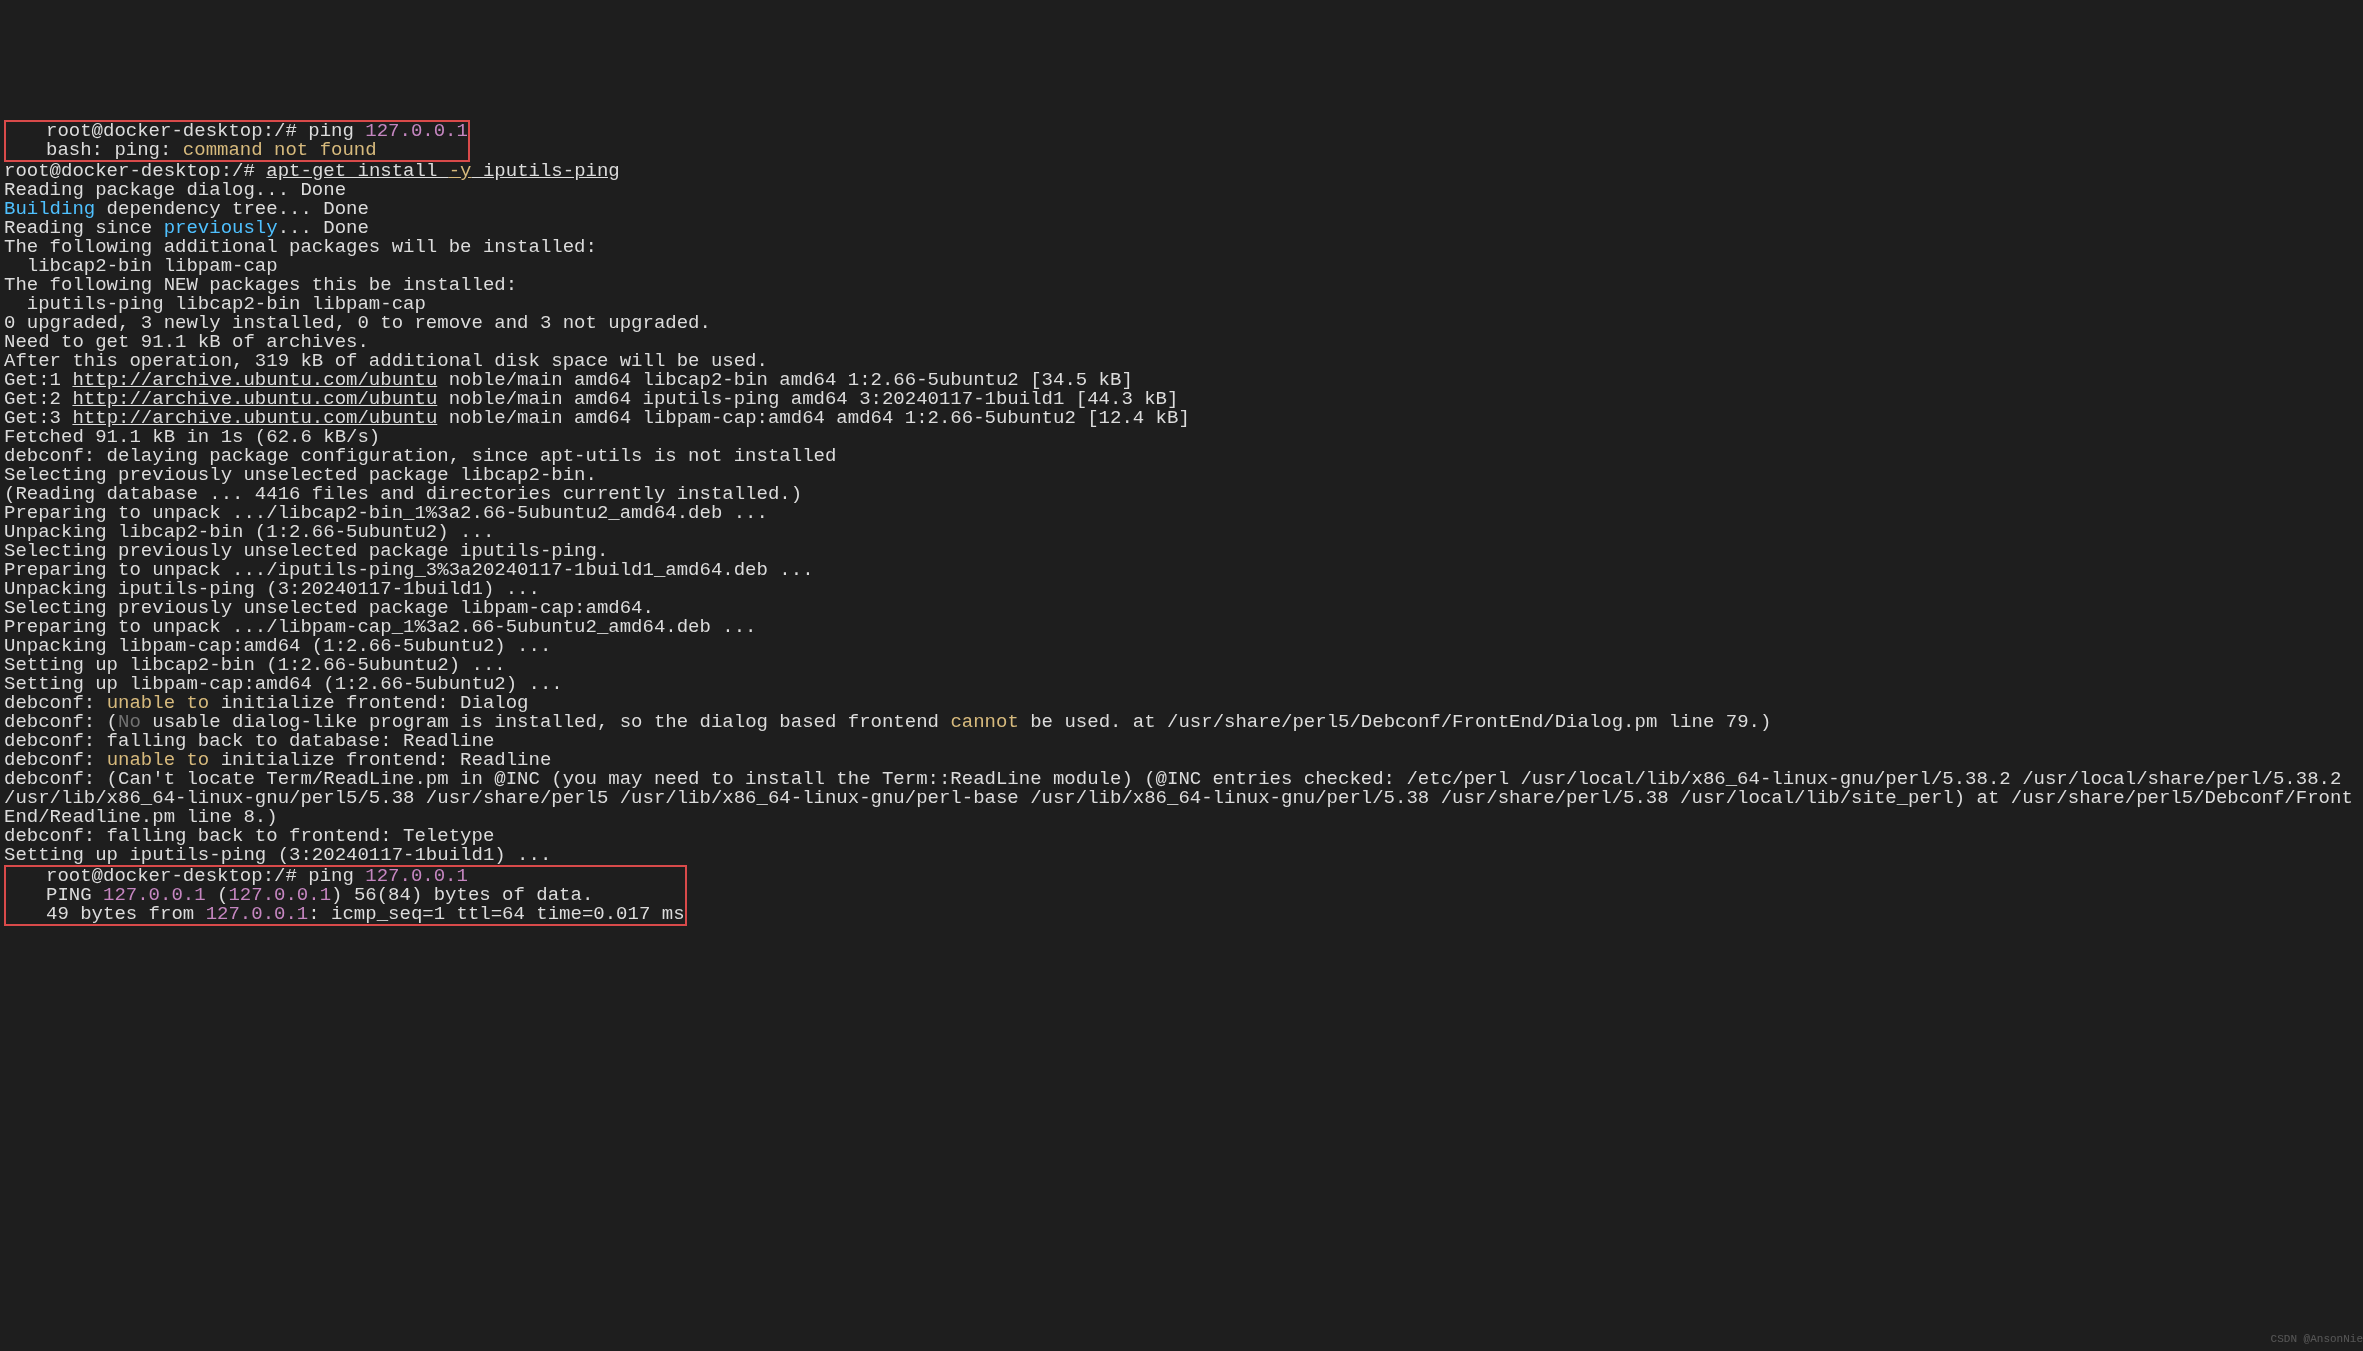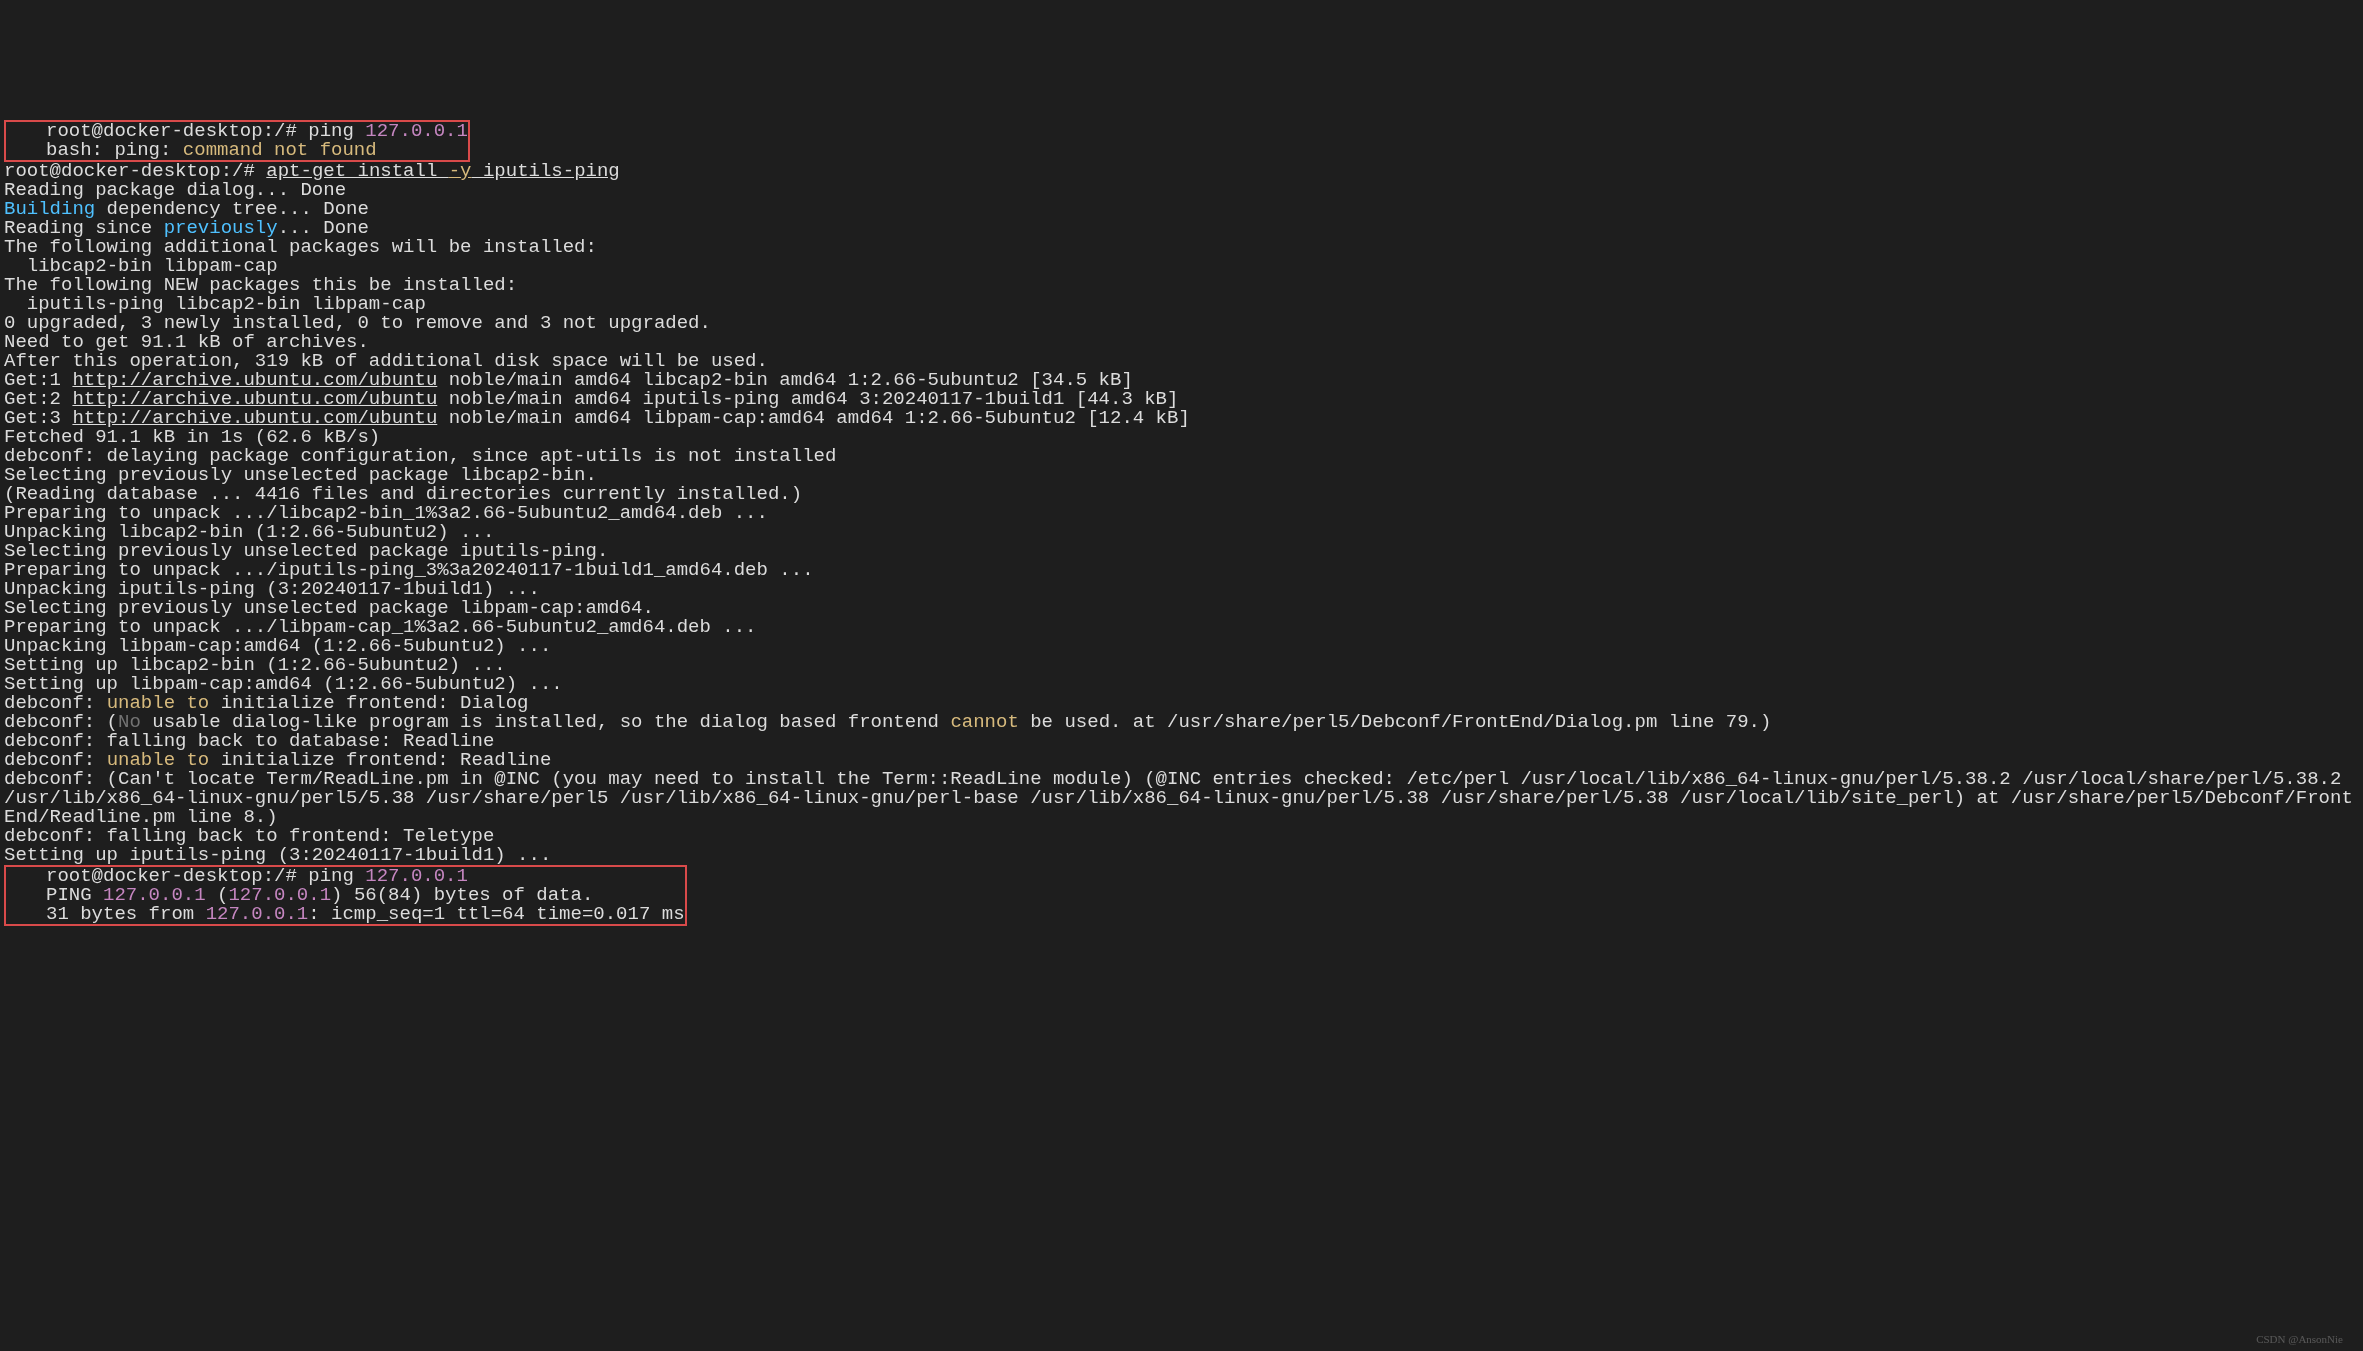--- a/index.html
+++ b/index.html
@@ -22,25 +22,25 @@
   .cyan { color: #4fc1ff; }
   .red { color: #737373; }
   .underline { text-decoration: underline; margin-top: 28px; }
   .box-red {
     border: 2px solid #d94a4a;
     display: inline-block;
     padding-left: 40px;
   }
   .watermark {
     position: fixed;
-    right: 20px;
+    right: 0;
     bottom: 6px;
     color: rgba(255,255,255,0.25);
     font-size: 11px;
-    font-family: Liberation Serif, serif;
+    font-family: Liberation Mono, monospace;
   }
 </style>
 </head>
 <body>
 
 
 
 <div class="terminal">
 <span class="box-red"><span class="line"><span class="white">root</span><span class="white">@</span><span class="white">docker-desktop</span><span class="white">:</span><span class="white">/</span><span class="white"># </span><span class="white">ping </span><span class="magenta">127.0.0.1</span></span>
 <span class="line"><span class="white">bash: ping: </span><span class="yellow">command not found</span></span></span>
@@ -74,19 +74,19 @@
 <span class="line white">Setting up libpam-cap:amd64 (1:2.66-5ubuntu2) ...</span>
 <span class="line"><span class="white">debconf: </span><span class="yellow">unable to</span><span class="white"> initialize frontend: Dialog</span></span>
 <span class="line"><span class="white">debconf: (</span><span class="red">No</span><span class="white"> usable dialog-like program is installed, so the dialog based frontend </span><span class="yellow">cannot</span><span class="white"> be used. at /usr/share/perl5/Debconf/FrontEnd/Dialog.pm line 79.)</span></span>
 <span class="line white">debconf: falling back to database: Readline</span>
 <span class="line"><span class="white">debconf: </span><span class="yellow">unable to</span><span class="white"> initialize frontend: Readline</span></span>
 <span class="line white">debconf: (Can't locate Term/ReadLine.pm in @INC (you may need to install the Term::ReadLine module) (@INC entries checked: /etc/perl /usr/local/lib/x86_64-linux-gnu/perl/5.38.2 /usr/local/share/perl/5.38.2 /usr/lib/x86_64-linux-gnu/perl5/5.38 /usr/share/perl5 /usr/lib/x86_64-linux-gnu/perl-base /usr/lib/x86_64-linux-gnu/perl/5.38 /usr/share/perl/5.38 /usr/local/lib/site_perl) at /usr/share/perl5/Debconf/FrontEnd/Readline.pm line 8.)</span>
 <span class="line white">debconf: falling back to frontend: Teletype</span>
 <span class="line white">Setting up iputils-ping (3:20240117-1build1) ...</span>
 <span class="box-red"><span class="line"><span class="white">root</span><span class="white">@</span><span class="white">docker-desktop</span><span class="white">:</span><span class="white">/</span><span class="white"># </span><span class="white">ping </span><span class="magenta">127.0.0.1</span></span>
 <span class="line"><span class="white">PING </span><span class="magenta">127.0.0.1</span><span class="white"> (</span><span class="magenta">127.0.0.1</span><span class="white">) 56(84) bytes of data.</span></span>
-<span class="line"><span class="white">31 bytes from </span><span class="magenta">127.0.0.1</span><span class="white">: icmp_seq=1 ttl=64 time=0.017 ms</span></span></span>
+<span class="line"><span class="white">49 bytes from </span><span class="magenta">127.0.0.1</span><span class="white">: icmp_seq=1 ttl=64 time=0.017 ms</span></span></span>
 </div>
 
 <div class="watermark">CSDN @AnsonNie</div>
 
 
 
 
 </body></html>

